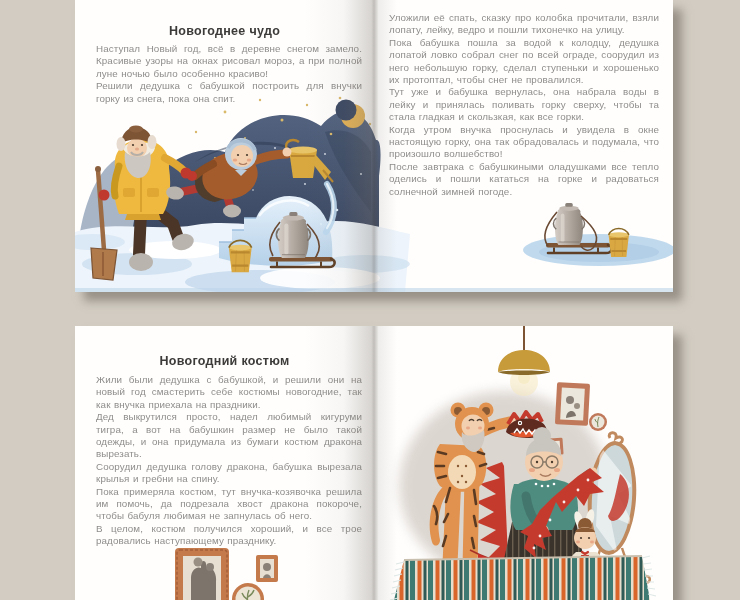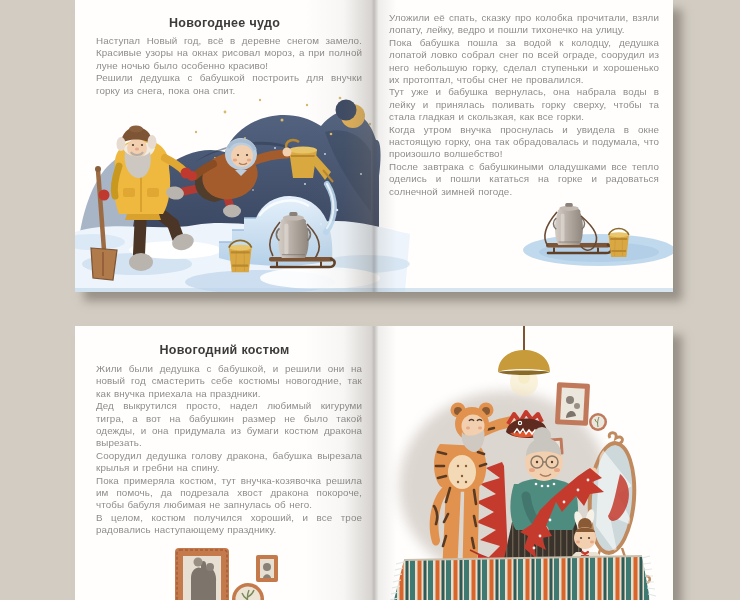--- a/index.html
+++ b/index.html
@@ -12,24 +12,24 @@
   .page.left{left:0;}
   .page.right{left:299px;}
   .illu{position:absolute;z-index:1;display:block;}
   .gutter{position:absolute;top:0;height:100%;left:230px;width:92px;z-index:5;pointer-events:none;
     background:linear-gradient(to right,rgba(255,255,255,0) 0%,rgba(122,115,105,.06) 42%,
       rgba(122,115,105,.30) 72%,rgba(88,82,74,.38) 75%,rgba(122,115,105,.12) 80%,rgba(255,255,255,0) 100%);}
   .title{margin:0;text-align:center;font-weight:700;font-size:12.5px;letter-spacing:.3px;color:#3c3b39;}
   .body-text{color:#8f8d8b;font-size:9.8px;line-height:12.4px;text-align:justify;letter-spacing:.1px;word-spacing:.6px;}
   .body-text p{margin:0;}
   .tcol{position:relative;}
-  #p-tl .title{padding:16px 0 5px;}
+  #p-tl .title{padding:24px 0 5px;}
   #p-tl .tcol{padding:0 12px 0 21px;}
   #p-tr .tcol{padding:12px 14px 0 15px;}
-  #p-bl .title{padding:17px 0 6px;}
+  #p-bl .title{padding:28px 0 6px;}
   #p-bl .tcol{padding:0 12px 0 21px;}
 </style>
 </head>
 <body>
 
 <div class="spread" id="spread-top">
 
   <svg class="illu" style="left:0;top:92px" width="598" height="200" viewBox="0 0 598 200">
     <defs>
       <linearGradient id="skyg" x1="0" y1="0" x2="0" y2="1">

